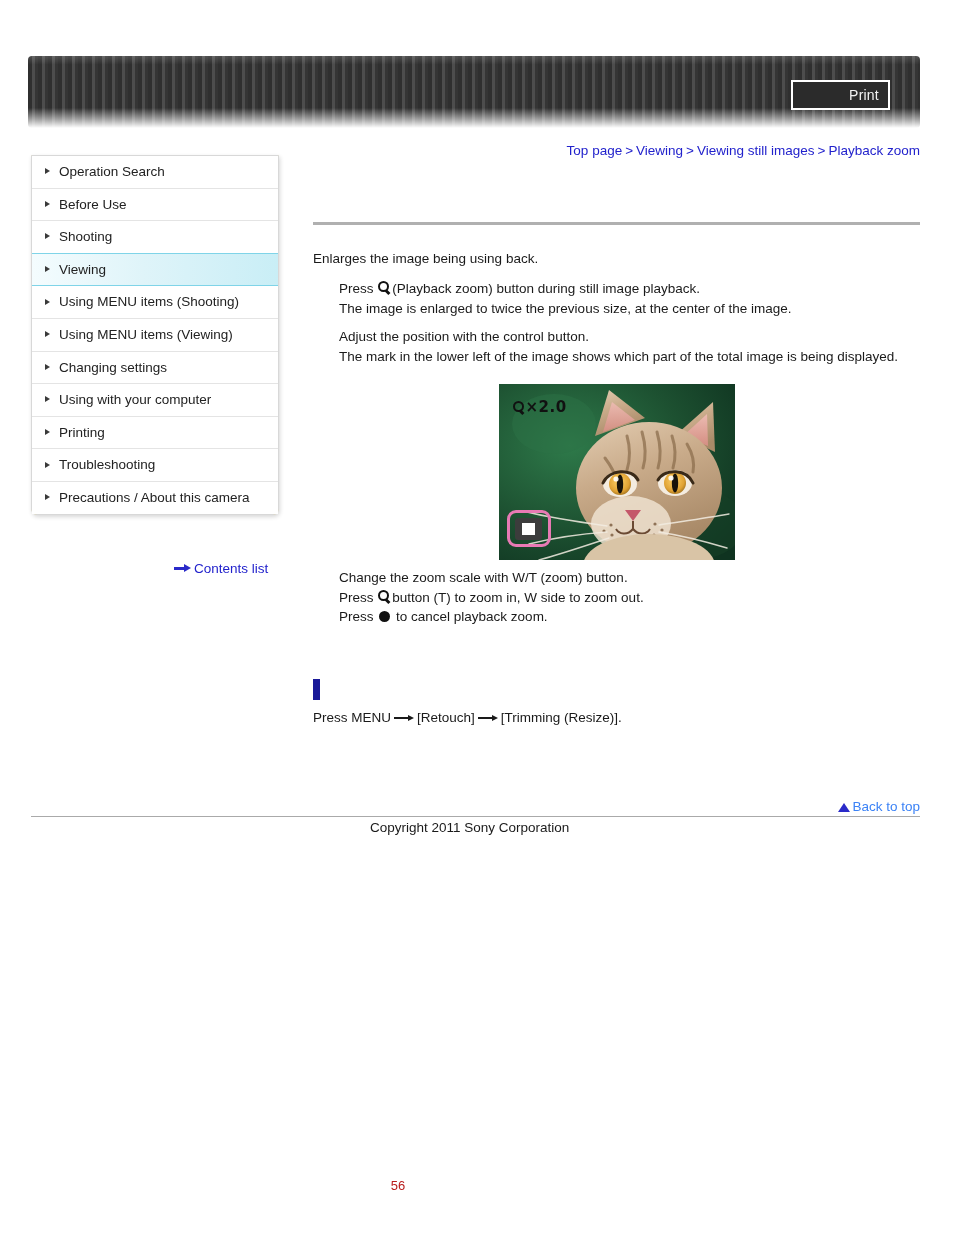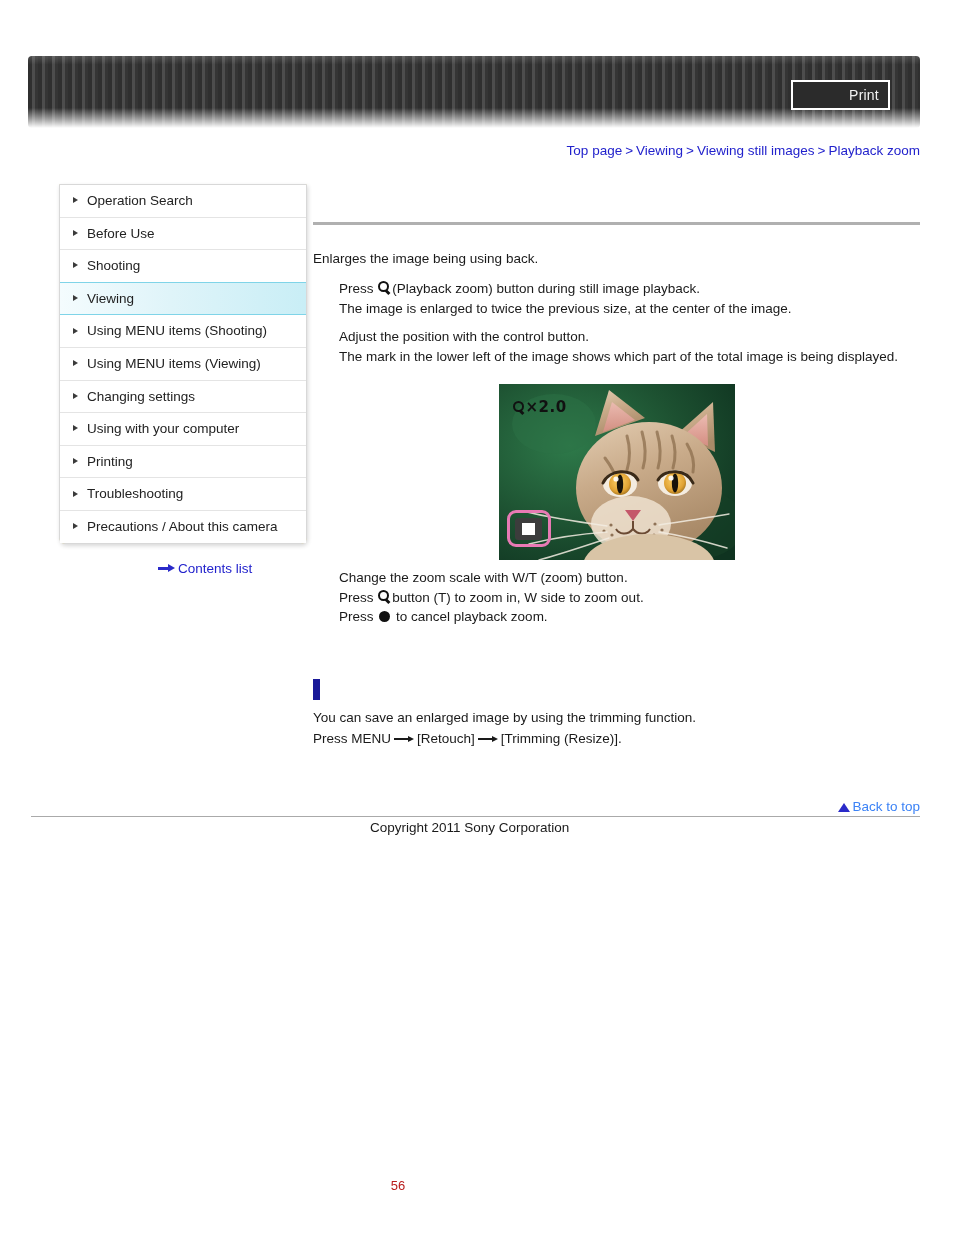--- a/index.html
+++ b/index.html
@@ -70,27 +70,26 @@
   }
   #breadcrumb .sep {
     color: #2222cc;
     padding: 0 3px;
   }
 
   
   #sidebar {
     position: absolute;
     left: 31px;
-    top: 184px;
+    top: 155px;
     width: 246px;
     background: #fde047;
     border: 1px solid #d8d8d8;
     border-radius: 0 0 6px 6px;
     box-shadow: 1px 2px 4px rgba(0,0,0,0.16);
-    margin-left: 28px;
   }
   .nav-item {
     position: relative;
     height: 31.6px;
     line-height: 31.6px;
     padding-left: 27px;
     font-size: 13.5px;
     color: #222222;
     border-bottom: 1px solid #e4e4e4;
     cursor: pointer;
@@ -111,21 +110,21 @@
   .nav-item.active {
     background: linear-gradient(to right, #f4fcfe 0%, #dff4f9 45%, #c9eef6 100%);
     border-top: 1px solid #7fd4e8;
     border-bottom: 1px solid #7fd4e8;
     margin-top: -1px;
   }
 
   
   #contents-list-link {
     position: absolute;
-    left: 158px;
+    left: 174px;
     top: 560px;
     font-size: 13.5px;
     color: #2222cc;
     cursor: pointer;
     white-space: nowrap;
   }
   #contents-list-link .arrow-icon {
     display: inline-block;
     vertical-align: middle;
     margin-right: 3px;
@@ -526,21 +525,20 @@
   </div>
 
   <div class="step" style="margin-top:8px;">
     <p>Change the zoom scale with W/T (zoom) button.</p>
     <p><span>Press</span> <span class="mag-icon"></span><span>button (T) to zoom in, W side to zoom out.</span></p>
     <p><span>Press</span> <span class="dot-icon"></span> <span>to cancel playback zoom.</span></p>
   </div>
 
   <div id="note-section">
     <div id="note-marker"></div>
-    <p class="note-line">You can save an enlarged image by using the trimming function.</p>
     <p class="note-line"><span>Press MENU</span><span class="r-arrow"></span><span>[Retouch]</span><span class="r-arrow"></span><span>[Trimming (Resize)].</span></p>
   </div>
 
 </div>
 
 <div id="back-to-top">
   <span class="tri-icon"></span><span>Back to top</span>
 </div>
 <div id="footer-rule"></div>
 <div id="copyright">Copyright 2011 Sony Corporation</div>

